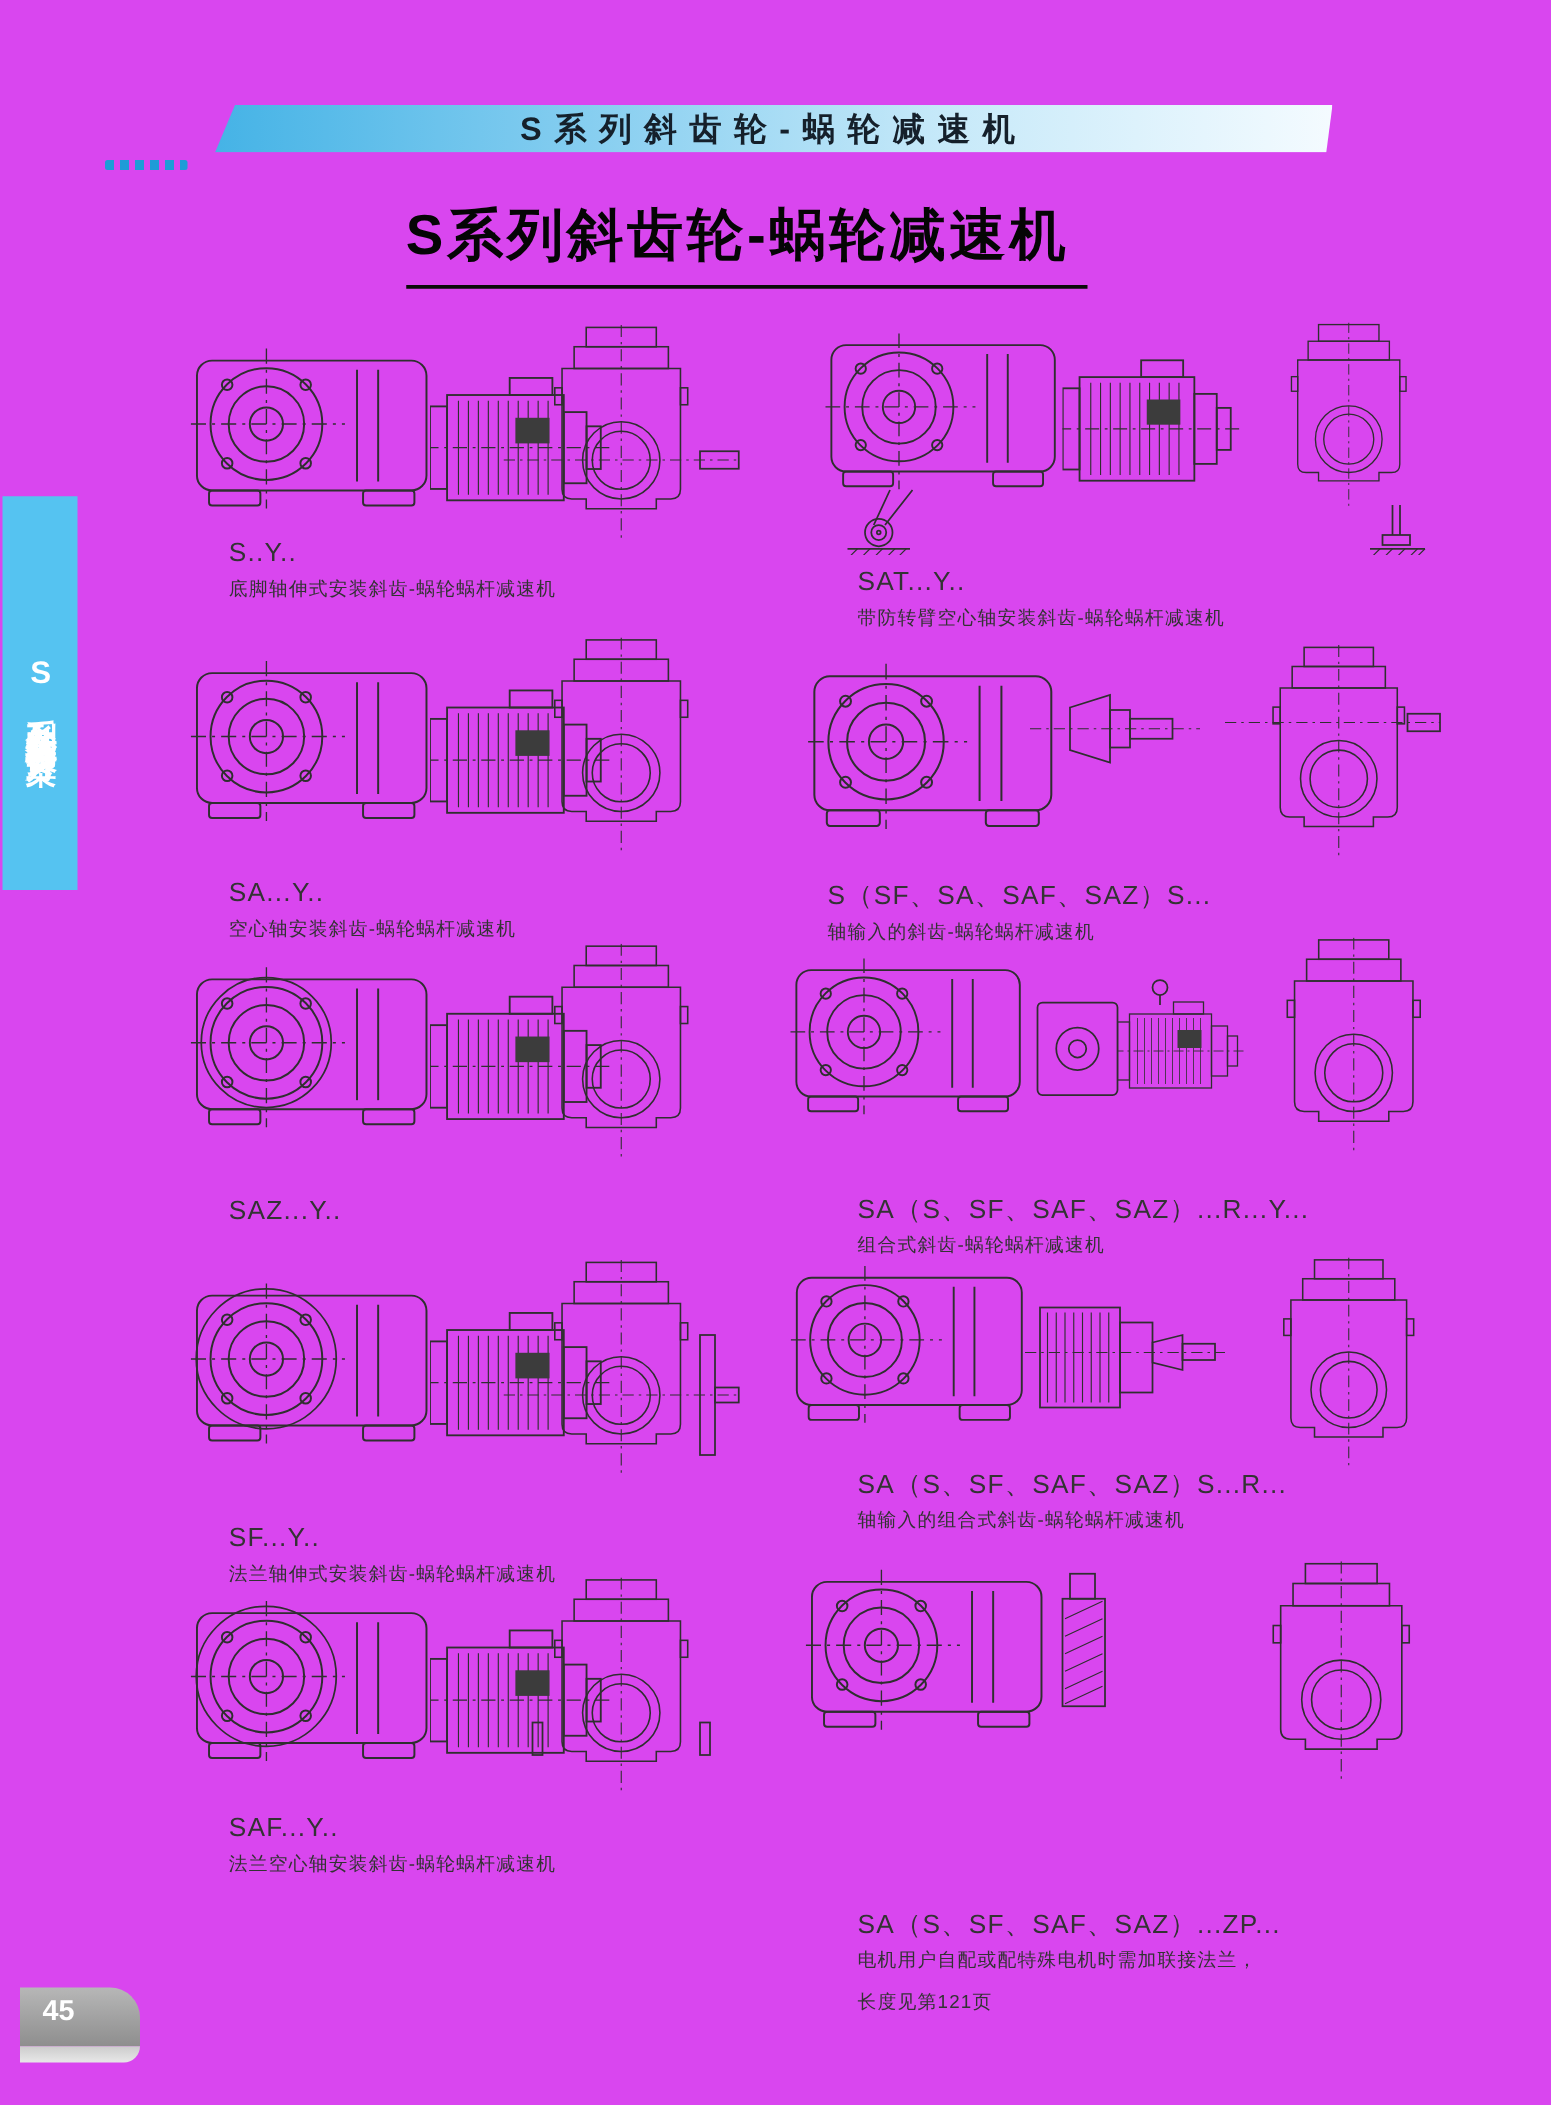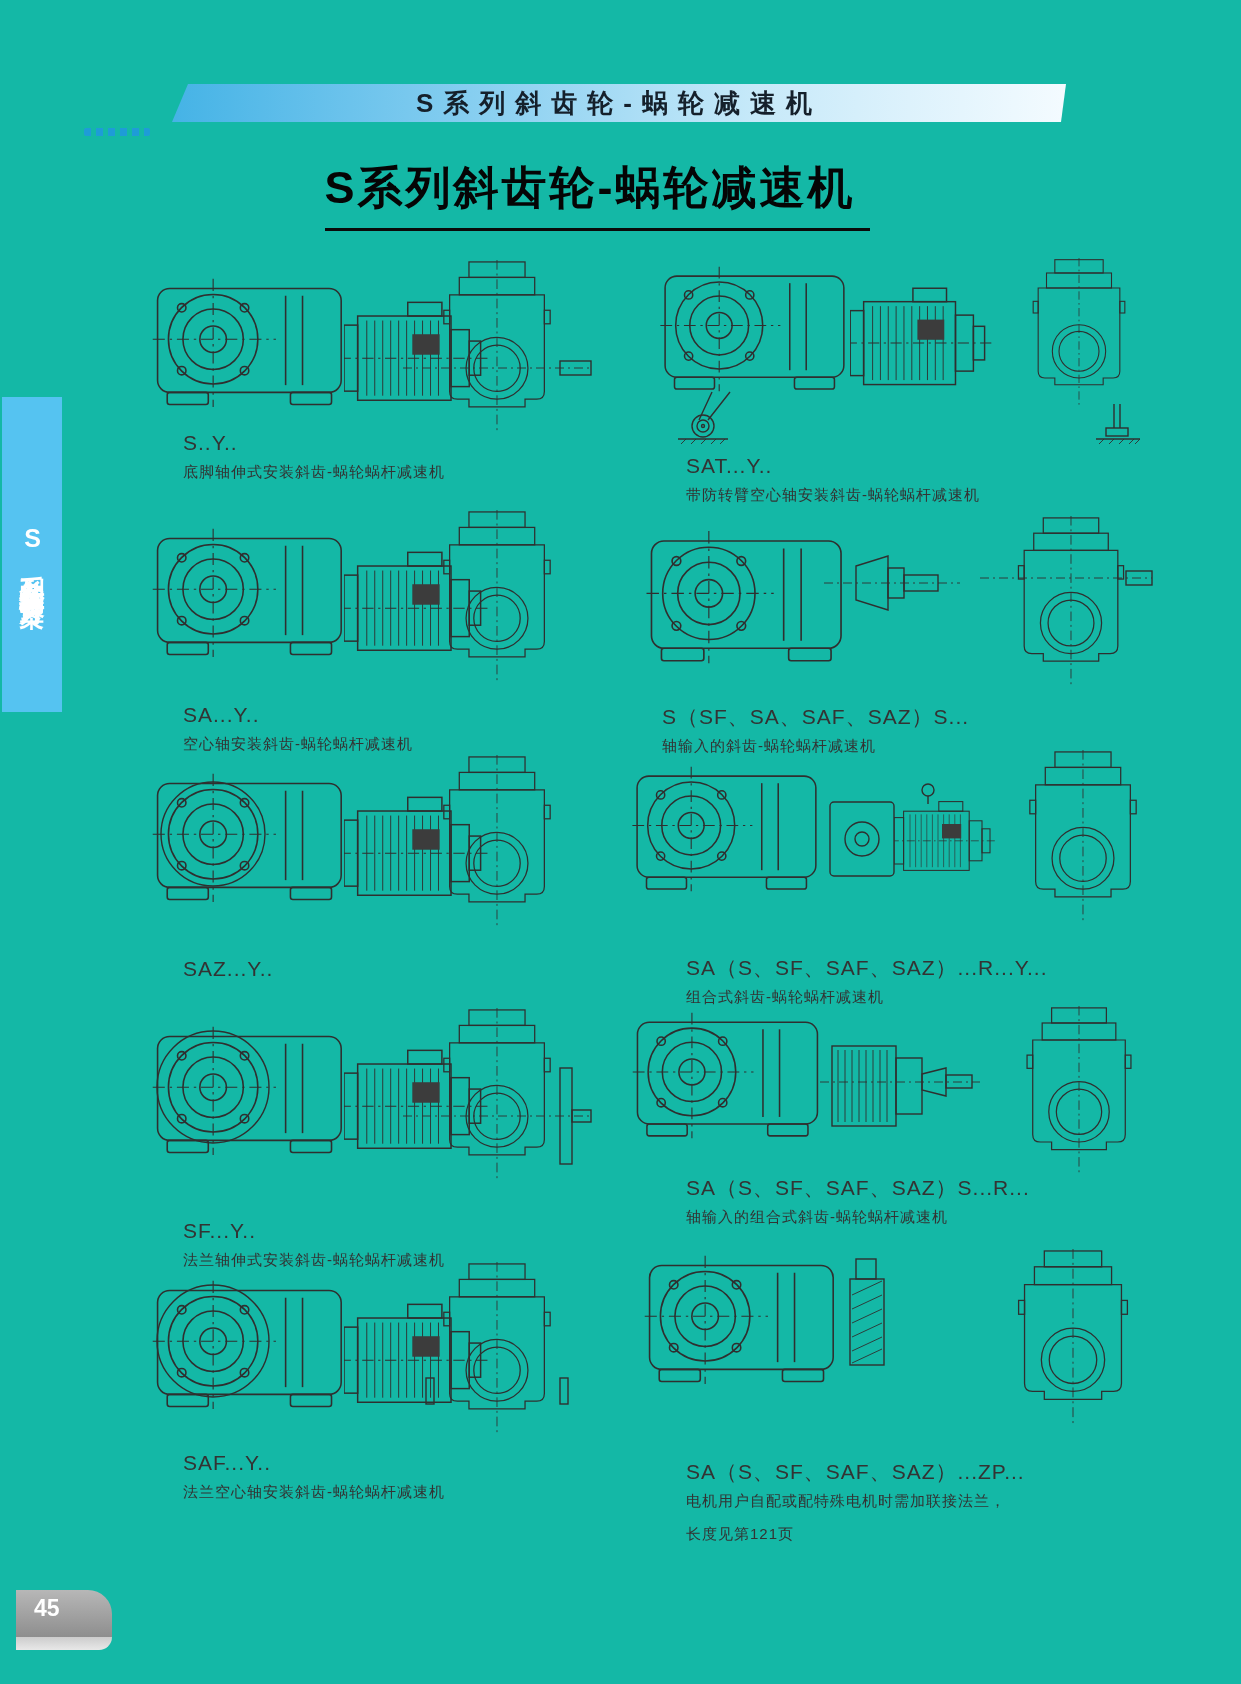--- a/index.html
+++ b/index.html
@@ -1,17 +1,17 @@
 <!DOCTYPE html>
 <html><head>
 <meta charset="utf-8">
 <style>
   html,body { margin:0; padding:0; background:#e9e9e9; }
   .page {
-    position:relative; width:1241px; height:1684px; background:#14b8a6;
+    position:relative; width:1241px; height:1684px; background:#d946ef;
     overflow:hidden; font-family:"Liberation Sans", sans-serif; margin:0 auto;
   }
   
   .header-band {
     position:absolute; left:172px; top:84px; width:894px; height:38px;
     background:linear-gradient(90deg,#45B3E6 0%, #7FCBEF 30%, #C6E9F9 65%, #F4FBFF 100%);
     clip-path:polygon(16px 0, 100% 0, calc(100% - 5px) 100%, 0 100%);
     display:flex; align-items:center; justify-content:center;
   }
   .header-title {
@@ -274,21 +274,21 @@
     <div class="desc">法兰轴伸式安装斜齿-蜗轮蜗杆减速机</div>
   </div>
   <div class="cap" style="left:686px; top:1177px">
     <div class="code">SA（S、SF、SAF、SAZ）S...R...</div>
     <div class="desc">轴输入的组合式斜齿-蜗轮蜗杆减速机</div>
   </div>
   <div class="cap" style="left:183px; top:1452px">
     <div class="code">SAF...Y..</div>
     <div class="desc">法兰空心轴安装斜齿-蜗轮蜗杆减速机</div>
   </div>
-  <div class="cap" style="left:686px; top:1461px">
+  <div class="cap" style="left:686px; top:1529px">
     <div class="code">SA（S、SF、SAF、SAZ）...ZP...</div>
     <div class="desc">电机用户自配或配特殊电机时需加联接法兰，</div>
     <div class="desc">长度见第121页</div>
   </div>
 
   <div class="page-tab">
     <span>45</span>
   </div>
 
 </div>

